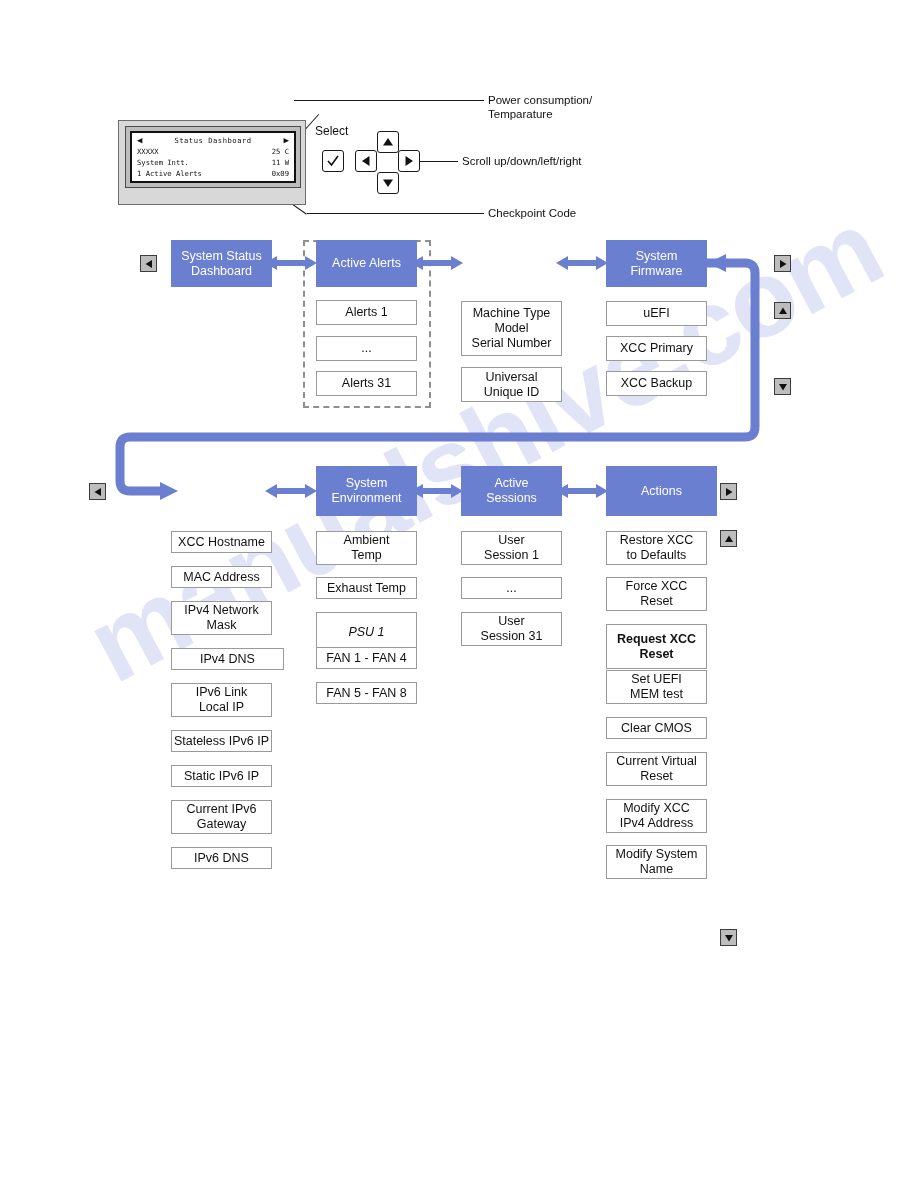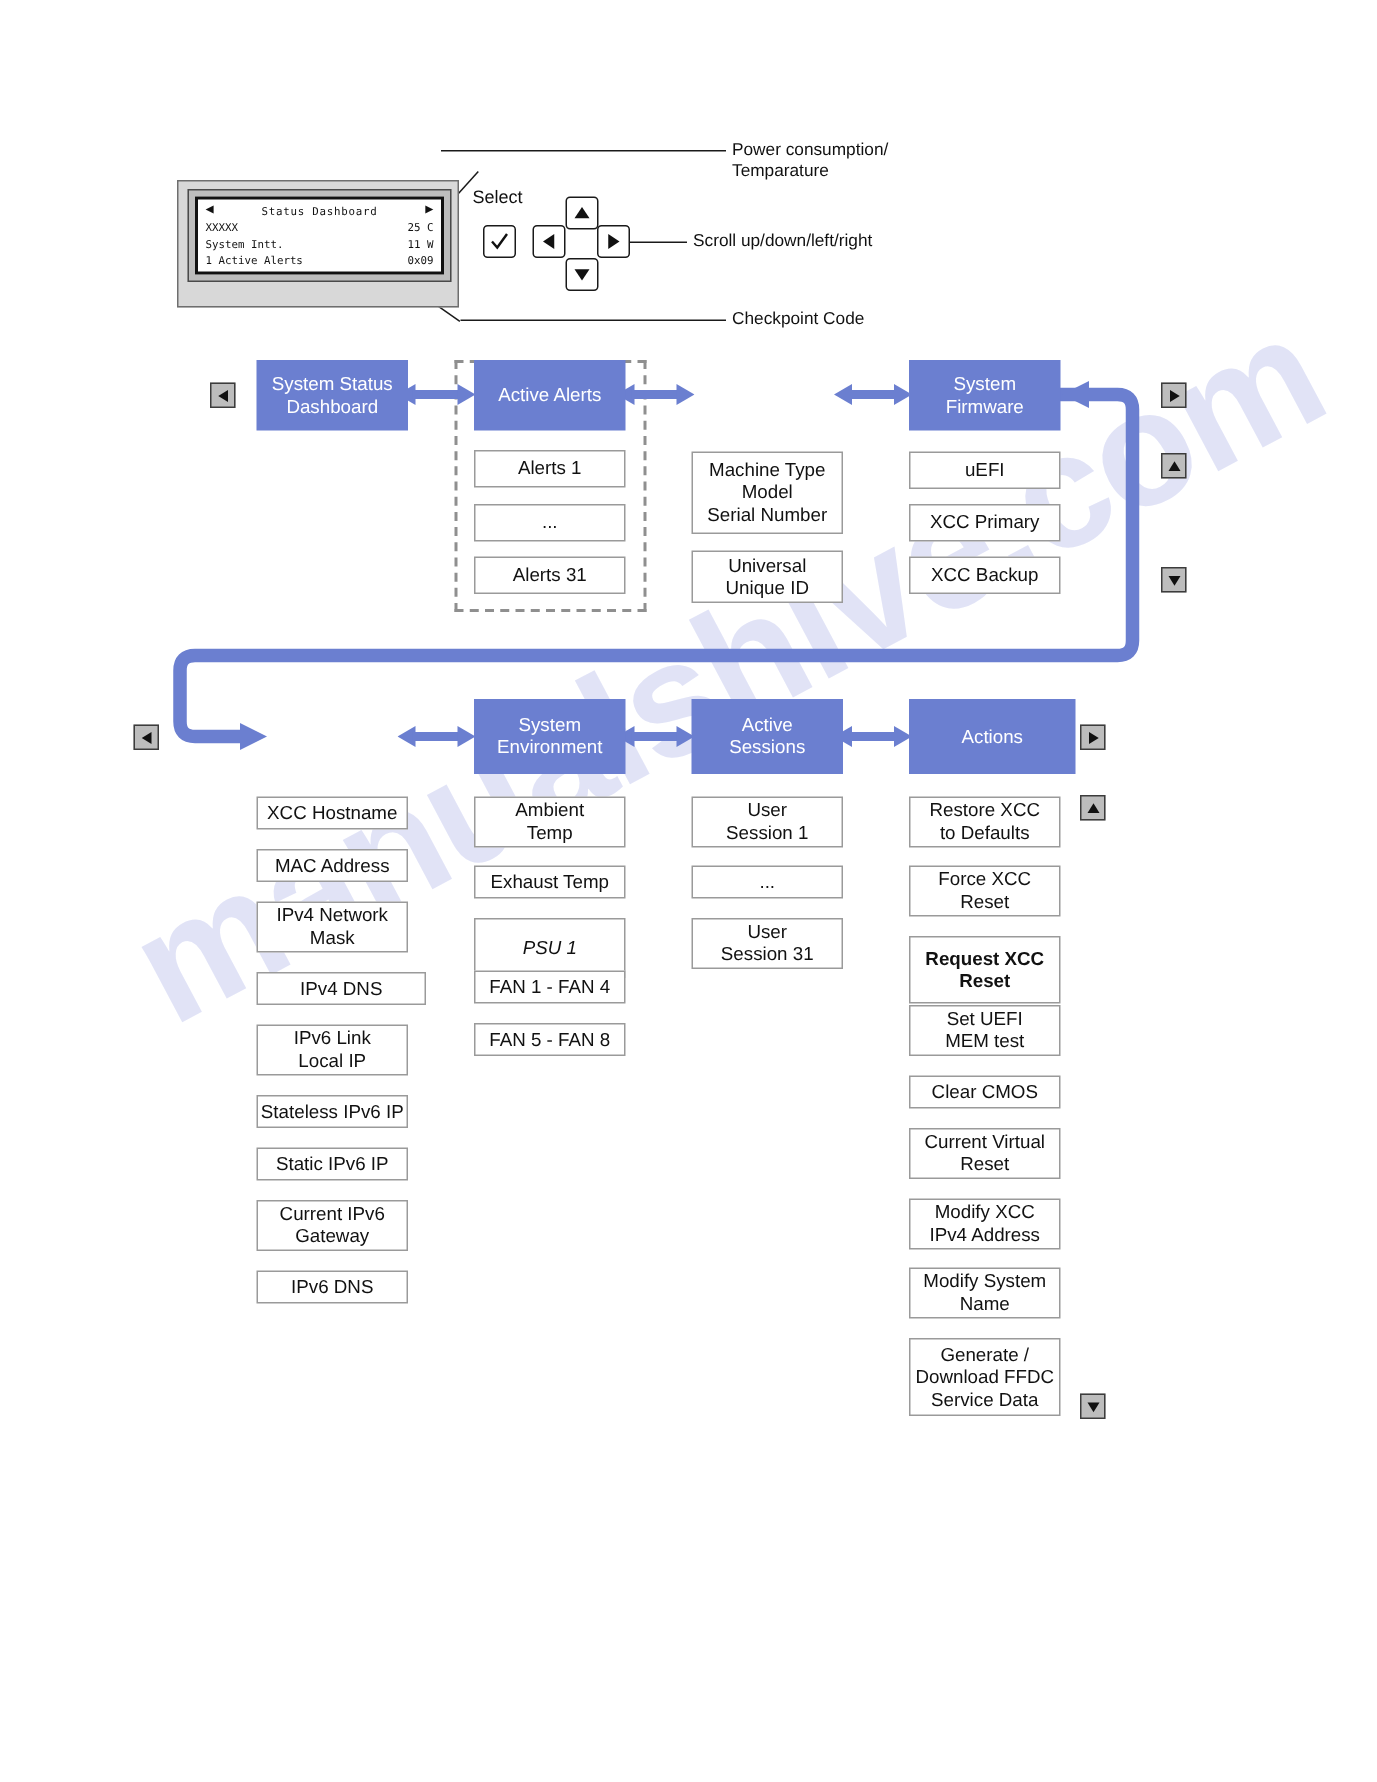--- a/index.html
+++ b/index.html
@@ -529,19 +529,14 @@
 Reset</span>
   </div>
   <div class="item-box" style="left:606px; top:799px; width:101px; height:34px;">
     <span>Modify XCC
 IPv4 Address</span>
   </div>
   <div class="item-box" style="left:606px; top:845px; width:101px; height:34px;">
     <span>Modify System
 Name</span>
   </div>
-  <div class="item-box" style="left:606px; top:892px; width:101px; height:52px;">
-    <span>Generate /
-Download FFDC
-Service Data</span>
-  </div>
 
 </div>
 
 </body></html>

